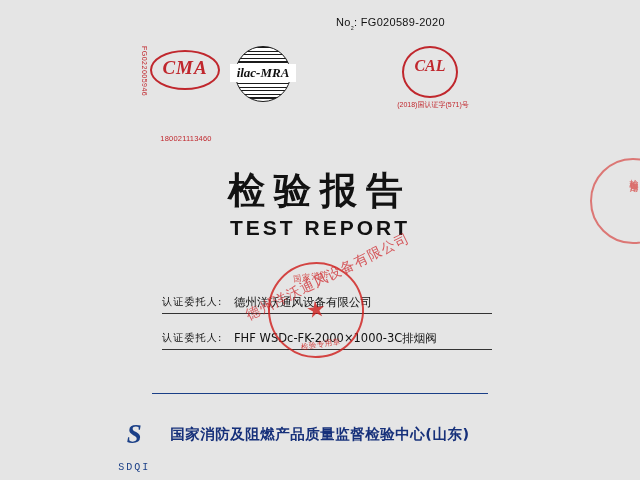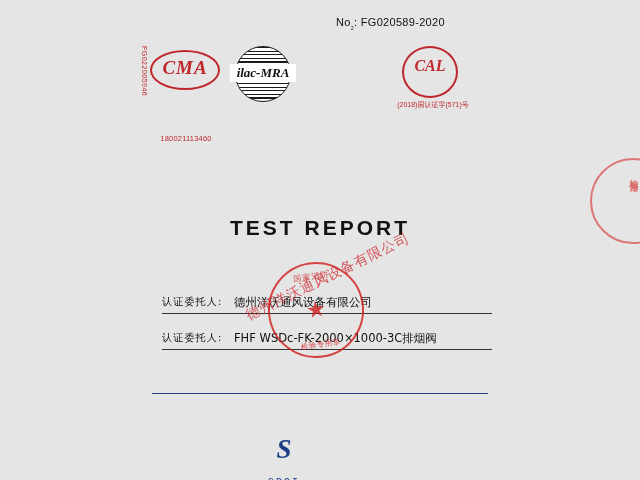--- a/index.html
+++ b/index.html
@@ -423,20 +423,21 @@
     </div>
 
 
     <div class="logo logo-cal">
       <div class="cal-circle"></div>
       <div class="cal-text">CAL</div>
       <div class="cal-number">(2018)国认证字(571)号</div>
     </div>
   </div>
 
+  <div class="title-cn">检验报告</div>
   <div class="title-en">TEST REPORT</div>
 
   <div class="edge-stamp"></div>
   <div class="edge-stamp-text">检验报告专用</div>
 
   <div class="fields">
 
     <div class="field-row">
       <span class="field-label">认证委托人:</span>
       <span class="field-value">德州洋沃通风设备有限公司</span>
@@ -459,16 +460,17 @@
 
   <div class="diag-stamp">德州洋沃通风设备有限公司</div>
 
   <div class="footer-line"></div>
   <div class="footer">
     <div class="footer-inner">
       <div class="sdqi-mark">
         <div class="sdqi-glyph">S</div>
         <div class="sdqi-text">SDQI</div>
       </div>
+      <div class="footer-cn">国家消防及阻燃产品质量监督检验中心(山东)</div>
     </div>
   </div>
 
 </div>
 
 </body></html>

